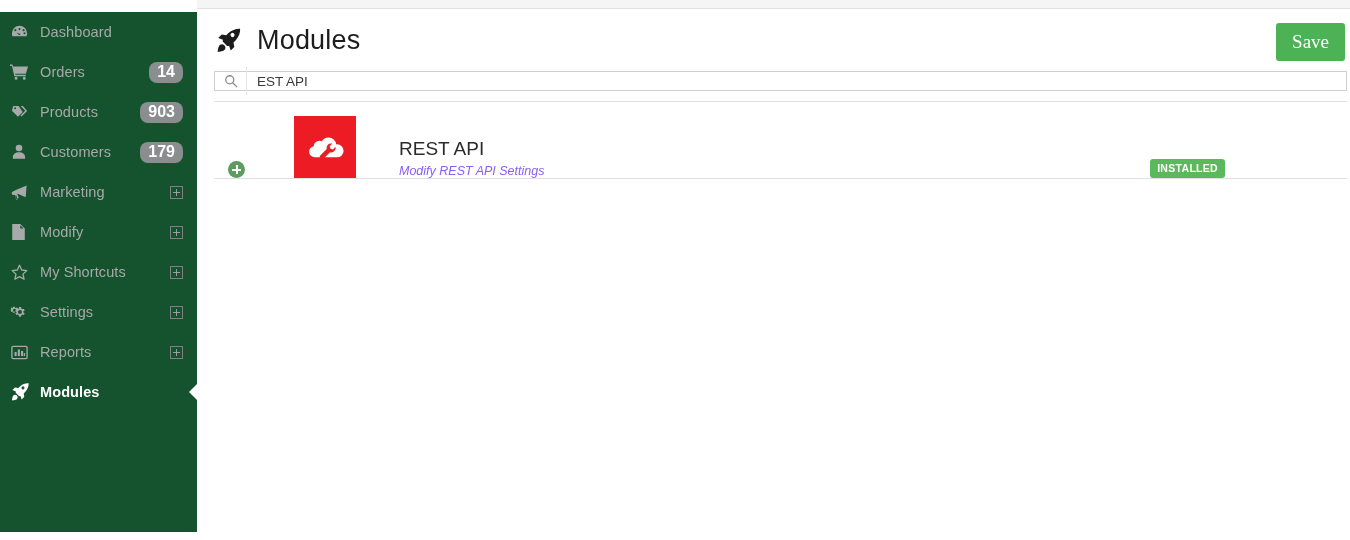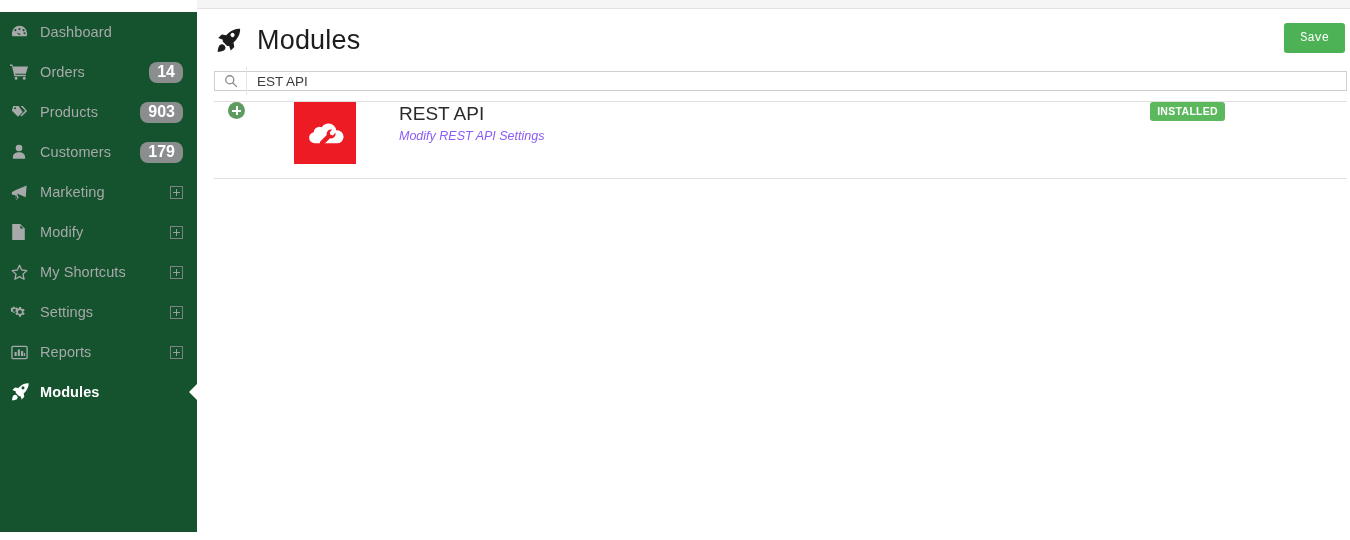--- a/index.html
+++ b/index.html
@@ -77,21 +77,21 @@
   }
   .page-title-wrap { display: flex; align-items: center; gap: 15px; }
   .page-icon { color: #1c1c1c; display:flex; align-items:center; }
   .page-title {
     font-size: 27px; color: #1c1c1c; font-weight: 400;
     letter-spacing: .2px;
   }
   .save-button {
     position: absolute; right: 5px; top: 14px;
     background: #4cb255; border: none; border-radius: 3px;
-    color: #fff; font-size: 12px; font-family: Liberation Mono, monospace;
+    color: #fff; font-size: 19px; font-family: Liberation Serif, serif;
     padding: 8px 16px; cursor: pointer;
   }
 
   
   .search-wrap {
     margin: 0 3px 0 17px;
     height: 20px; border: 1px solid #cfcfcf; background: #fff;
     display: flex; align-items: center;
   }
   .search-icon-box {
@@ -101,21 +101,21 @@
   }
   .search-input {
     flex: 1; border: none; outline: none; height: 26px;
     font-size: 13.5px; color: #3a3a3a; padding-left: 10px;
     font-family: "Liberation Sans", sans-serif; background: transparent;
   }
 
   
   .module-list { margin: 10px 3px 0 17px; }
   .module-row {
-    display: flex; align-items: flex-start;
+    display: flex; align-items: flex-end;
     height: 78px;
     border-top: 1px solid #e0e0e0;
     border-bottom: 1px solid #e0e0e0;
     padding-left: 14px;
     gap: 23px;
   }
   .plus-circle {
     width: 17px; height: 17px; border-radius: 50%;
     background: #5d9b5e; position: relative; margin-right: 26px;
     cursor: pointer; flex: 0 0 auto;

